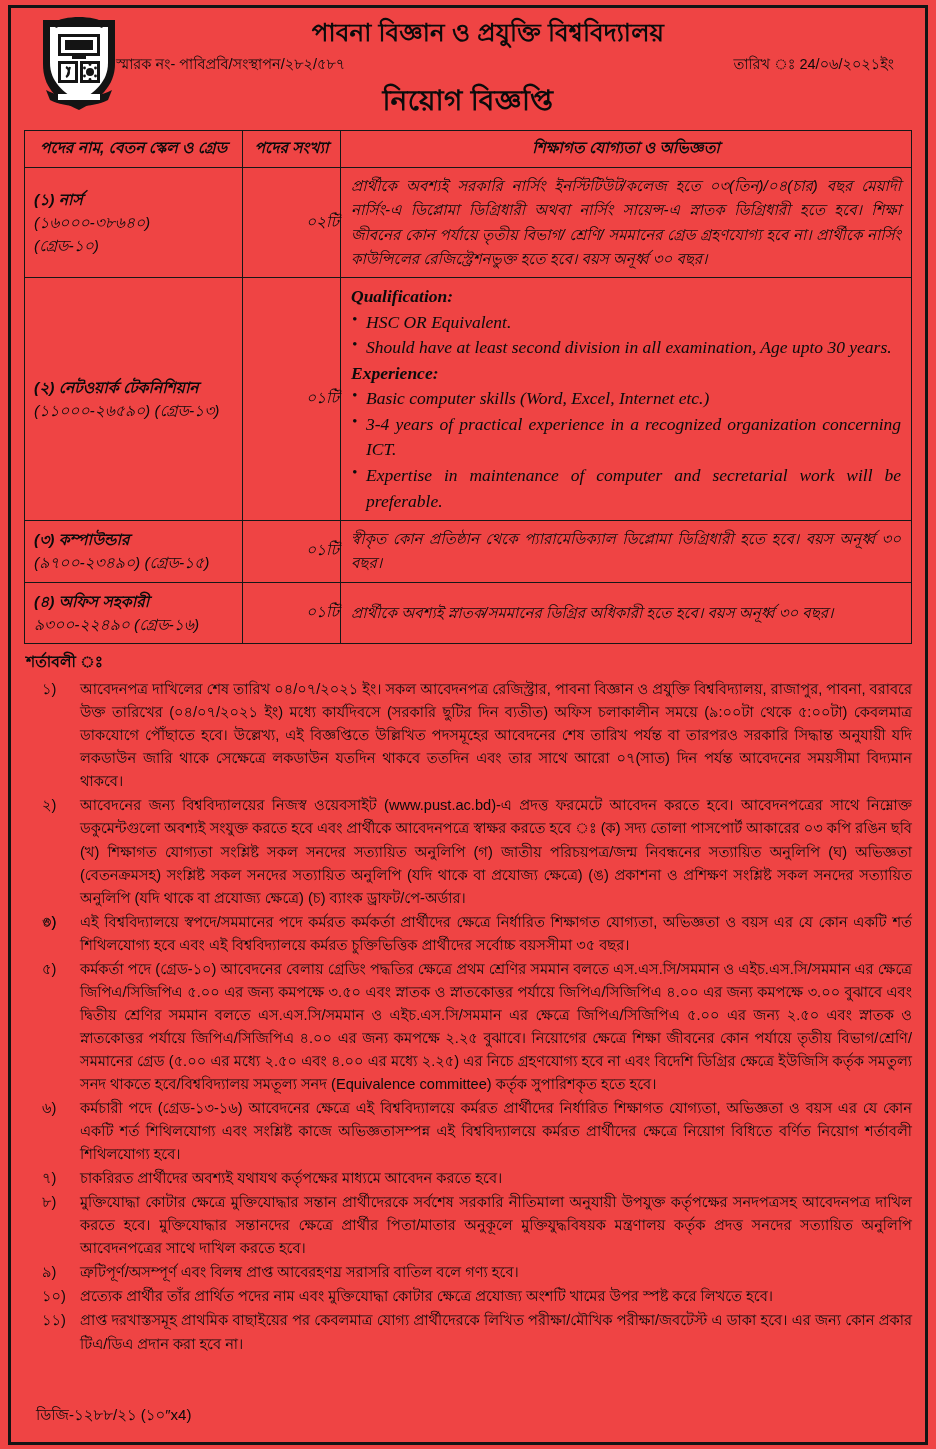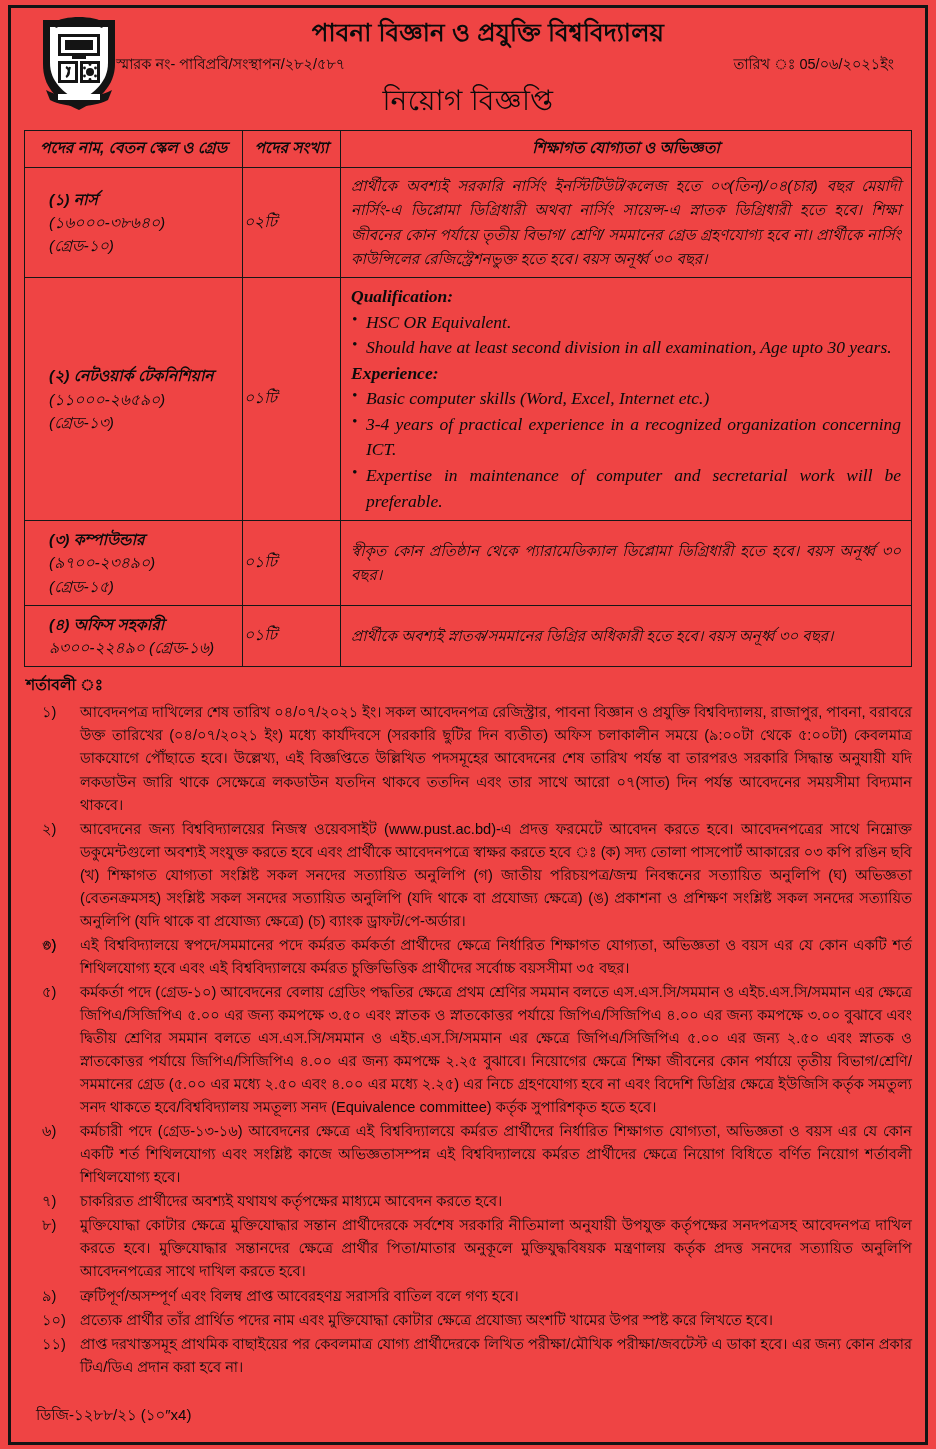--- a/index.html
+++ b/index.html
@@ -80,21 +80,21 @@
     position: absolute;
     right: 18px;
     top: 0;
     font-family: "Liberation Sans", "DejaVu Sans", sans-serif;
     font-size: 14.5px;
     white-space: nowrap;
   }
   .doc-title {
     text-align: center;
     font-family: "Liberation Sans", "DejaVu Sans", sans-serif;
-    font-weight: normal;
+    font-weight: bold;
     font-size: 28px;
     margin-top: 2px;
     letter-spacing: .4px;
   }
 
   
   .intro {
     font-family: "Liberation Sans", "DejaVu Sans", sans-serif;
     font-size: 15px;
     line-height: 1.62;
@@ -117,28 +117,28 @@
   }
   table.posts th {
     text-align: center;
     font-weight: bold;
     font-size: 15.5px;
     padding: 5px 4px;
   }
   .col-name  { width: 218px; }
   .col-count { width:  98px; }
   td.cell-name {
-    padding: 7px 24px;
+    padding: 7px 9px;
     font-size: 15.5px;
     line-height: 1.5;
     vertical-align: middle;
   }
   td.cell-name .ptitle { font-weight: bold; }
   td.cell-count {
-    text-align: left;
+    text-align: right;
     font-size: 15.5px;
   }
   td.cell-desc {
     padding: 6px 10px;
     font-size: 15px;
     line-height: 1.62;
     text-align: justify;
   }
   td.cell-desc.eng {
     font-family: "Liberation Serif", "DejaVu Serif", serif;
@@ -230,21 +230,21 @@
           <circle cx="48.5" cy="62" r="1.4" fill="#141414"></circle>
           <circle cx="48.5" cy="54" r="1.4" fill="#141414"></circle>
           <path d="M30 53 c4 2 4 8 0 10 M34 53 l-3 10" stroke="#141414" stroke-width="2" fill="none"></path>
           <path d="M10 76 C28 86 58 86 76 76 L72 86 C56 94 30 94 14 86 Z" fill="#141414"></path>
           <rect x="22" y="80" width="42" height="6" fill="#ffffff"></rect>
         </svg>
       </div>
       <div class="uni-name">পাবনা বিজ্ঞান ও প্রযুক্তি বিশ্ববিদ্যালয়</div>
       <div class="memo-row">
         <div class="memo-no">স্মারক নং- পাবিপ্রবি/সংস্থাপন/২৮২/৫৮৭</div>
-        <div class="memo-date">তারিখ ঃ 05/০৬/২০২১ইং</div>
+        <div class="memo-date">তারিখ ঃ 24/০৬/২০২১ইং</div>
       </div>
       <div class="doc-title">নিয়োগ বিজ্ঞপ্তি</div>
     </div>
 
 
     <table class="posts">
       <colgroup>
         <col class="col-name">
           <col class="col-count">
           <col>

